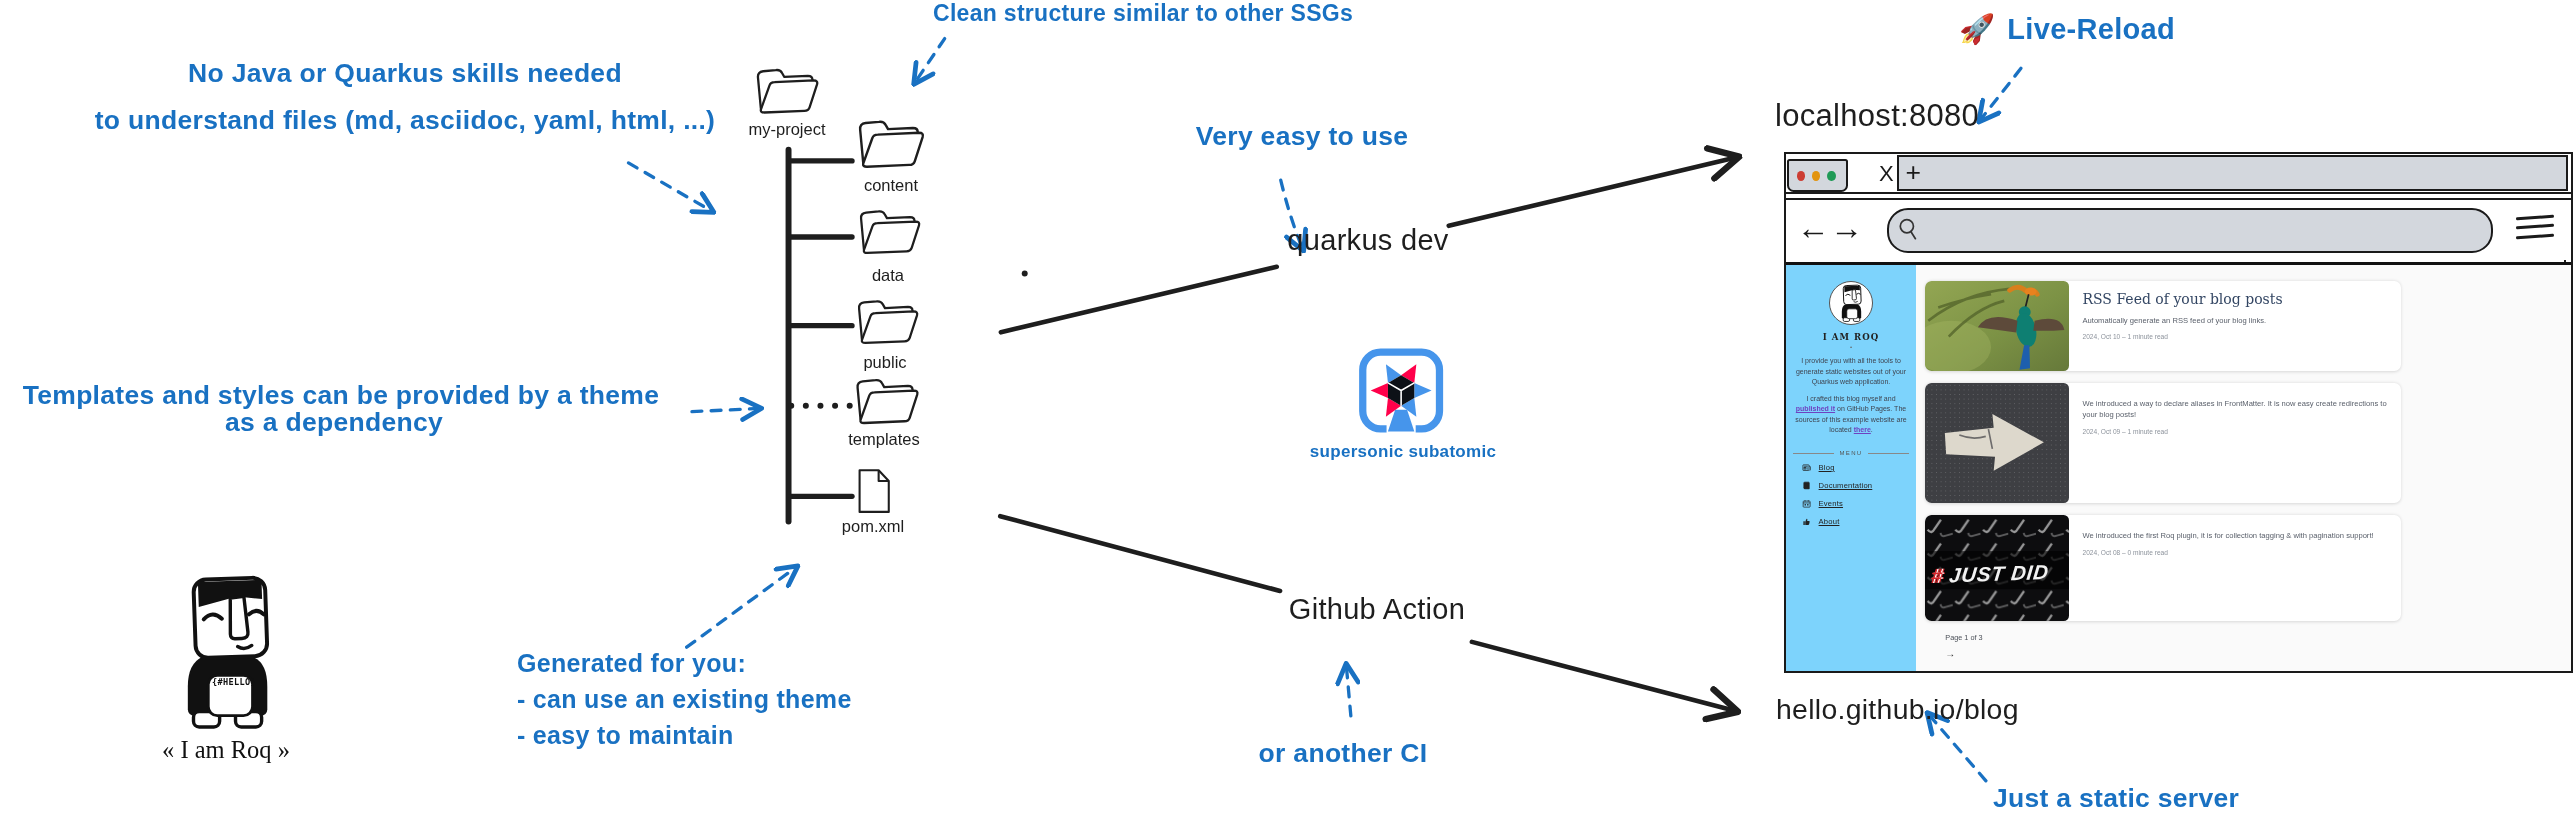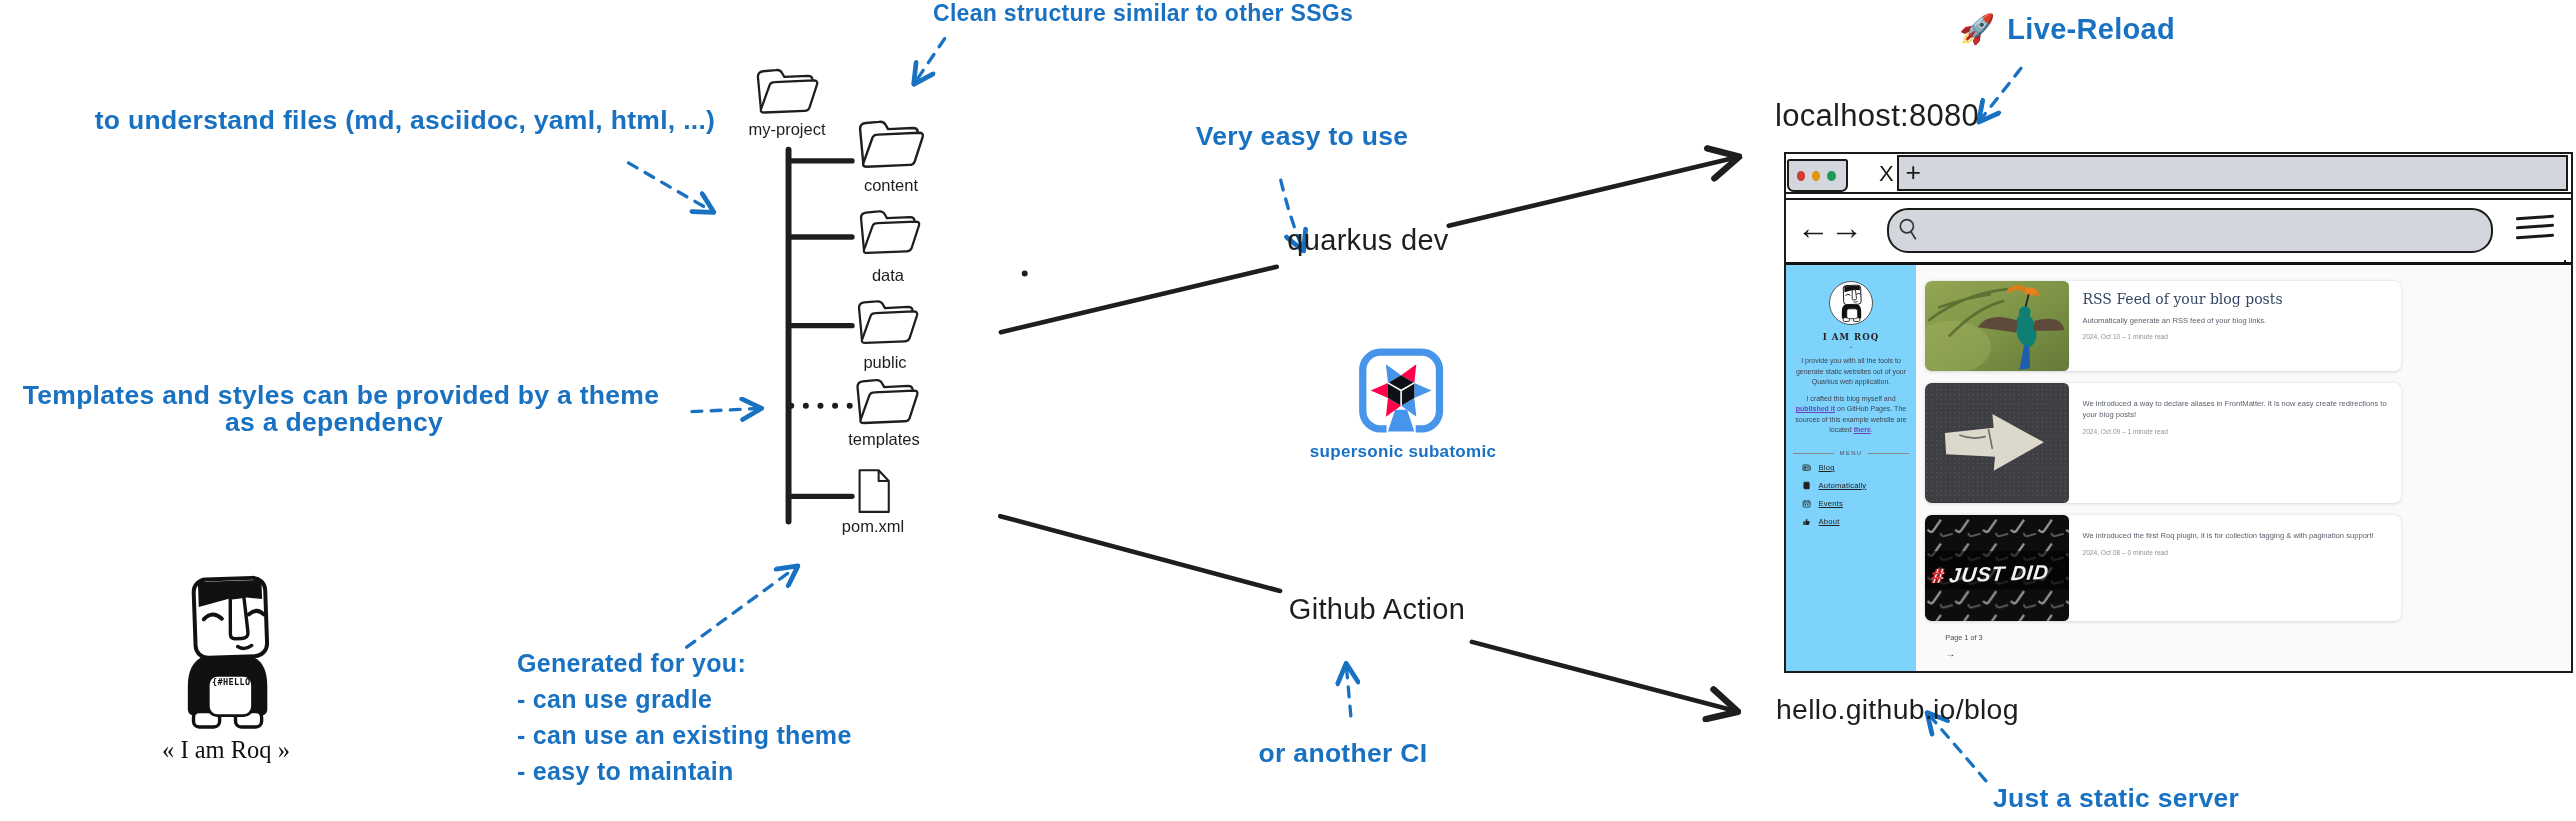--- a/index.html
+++ b/index.html
@@ -145,28 +145,28 @@
       <path d="M1038,978 L1205,856" marker-end="url(#mblu)"></path>
       <path d="M3055,103 L2992,183" marker-end="url(#mblu)"></path>
       <path d="M2042,1082 L2035,1004" marker-end="url(#mblu)"></path>
       <path d="M3002,1180 L2914,1078" marker-end="url(#mblu)"></path>
     </g>
 
     <use href="#moai" width="172" height="236" transform="translate(258,866)"></use>
     <use href="#qlogo" width="132" height="132" transform="translate(2052,524)"></use>
   </svg>
 
+  <div class="hb ctr" style="left:405px;top:58px;">No Java or Quarkus skills needed</div>
   <div class="hb ctr" style="left:405px;top:105px;">to understand files (md, asciidoc, yaml, html, ...)</div>
   <div class="hb" style="left:933px;top:0;font-size:23px;">Clean structure similar to other SSGs</div>
   <div class="hb ctr" style="left:1302px;top:121px;">Very easy to use</div>
   <div class="hb ctr" style="left:341px;top:380px;">Templates and styles can be provided by a theme</div>
   <div class="hb ctr" style="left:334px;top:407px;text-align:center;">as a dependency</div>
   <div class="abs" style="left:517px;top:645px;">
     <div class="hb" style="position:static;font-size:25px;line-height:36px;">Generated for you:</div>
-    <div class="hb" style="position:static;font-size:25px;line-height:36px;">- can use gradle</div>
     <div class="hb" style="position:static;font-size:25px;line-height:36px;">- can use an existing theme</div>
     <div class="hb" style="position:static;font-size:25px;line-height:36px;">- easy to maintain</div>
   </div>
   <div class="hb ctr" style="left:1343px;top:738px;">or another CI</div>
   <div class="abs" style="left:1959px;top:12px;">
     <span style="font-size:29px;">🚀</span>
     <span class="hb" style="position:static;font-size:29px;margin-left:9.3px;">Live-Reload</span>
   </div>
   <div class="hb" style="left:1993px;top:783px;">Just a static server</div>
 
@@ -241,21 +241,21 @@
               <line x1="10.5" y1="10.5" x2="12.5" y2="10.5"></line>
               <line x1="10.5" y1="13" x2="12.5" y2="13"></line>
           </svg>
           <span class="mlabel">Blog</span>
         </div>
         <div class="mitem">
           <svg width="9.3" height="9.3" viewBox="0 0 20 20" fill="none" stroke="#222" stroke-width="1.6">
             <path d="M5,2.5 h9 a1.5,1.5 0 0 1 1.5,1.5 v12.5 h-9.5 a2,2 0 0 1 -2,-2 v-10 a2,2 0 0 1 1,-2 z" fill="#222"></path>
               <path d="M4,14.5 a2,2 0 0 0 2,2 h9.5" stroke="#222"></path>
           </svg>
-          <span class="mlabel">Automatically</span>
+          <span class="mlabel">Documentation</span>
         </div>
         <div class="mitem">
           <svg width="9.3" height="9.3" viewBox="0 0 20 20" fill="none" stroke="#222" stroke-width="1.6">
             <rect x="2.5" y="4.5" width="15" height="13" rx="1.5"></rect>
               <line x1="2.5" y1="8.5" x2="17.5" y2="8.5"></line>
               <line x1="6.5" y1="2.5" x2="6.5" y2="5.5"></line>
               <line x1="13.5" y1="2.5" x2="13.5" y2="5.5"></line>
               <rect x="5.5" y="11" width="3" height="3" fill="#222" stroke="none"></rect>
               <rect x="11" y="11" width="3" height="3" fill="#222" stroke="none"></rect>
           </svg>

